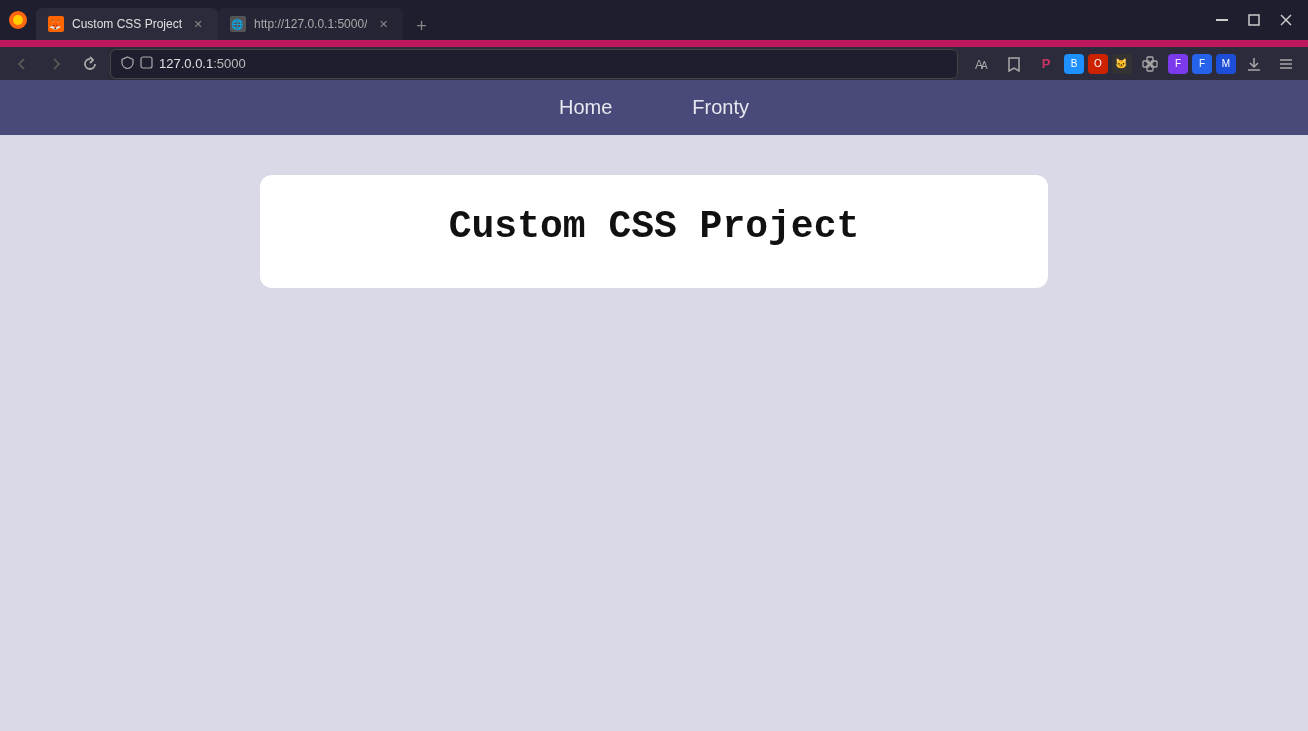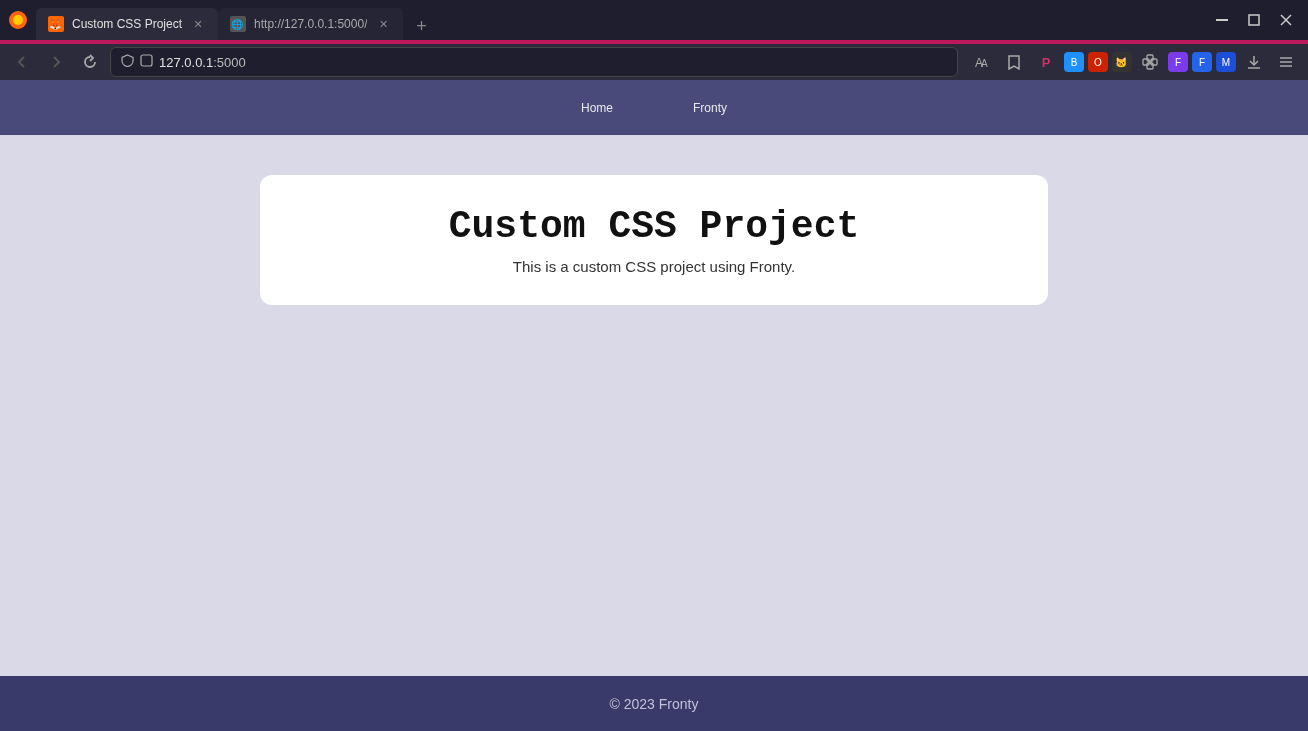--- a/index.html
+++ b/index.html
@@ -123,21 +123,21 @@
     }
 
     
     .nav-bar {
       display: flex;
       align-items: center;
       height: 40px;
       background: #2b2b3b;
       padding: 0 8px;
       gap: 6px;
-      border-top: 4px solid #be185d;
+      border-top: 7px solid #be185d;
     }
 
     .nav-btn {
       width: 28px;
       height: 28px;
       display: flex;
       align-items: center;
       justify-content: center;
       color: #aaa;
       font-size: 14px;
@@ -204,21 +204,21 @@
     .webpage {
       background: #dddde8;
       width: 100%;
       height: calc(731px - 80px);
       display: flex;
       flex-direction: column;
     }
 
     .site-nav-link {
       color: #e8e8f0;
-      font-size: 12px;
+      font-size: 20px;
       text-decoration: none;
       cursor: pointer;
       padding: 8px 16px;
     }
 
     
     .hero {
       background: #ffffff;
       margin: 20px 130px;
       border-radius: 12px;
@@ -395,20 +395,16 @@
 <div class="webpage" style="position:relative; background:#d9d9e8; flex:1; height:calc(731px - 80px);">
 
   <div class="full-navbar">
     <a class="site-nav-link">Home</a>
     <a class="site-nav-link">Fronty</a>
   </div>
 
   <div style="padding: 20px 130px 0 130px;">
     <div class="hero">
       <h1 class="hero-title">Custom CSS Project</h1>
-      <p class="hero-subtitle">This is a custom CSS project using Fronty.</p>
     </div>
   </div>
 
-  <div class="full-footer">
-    <span class="footer-text">© 2023 Fronty</span>
-  </div>
 </div>
 
 </body></html>

